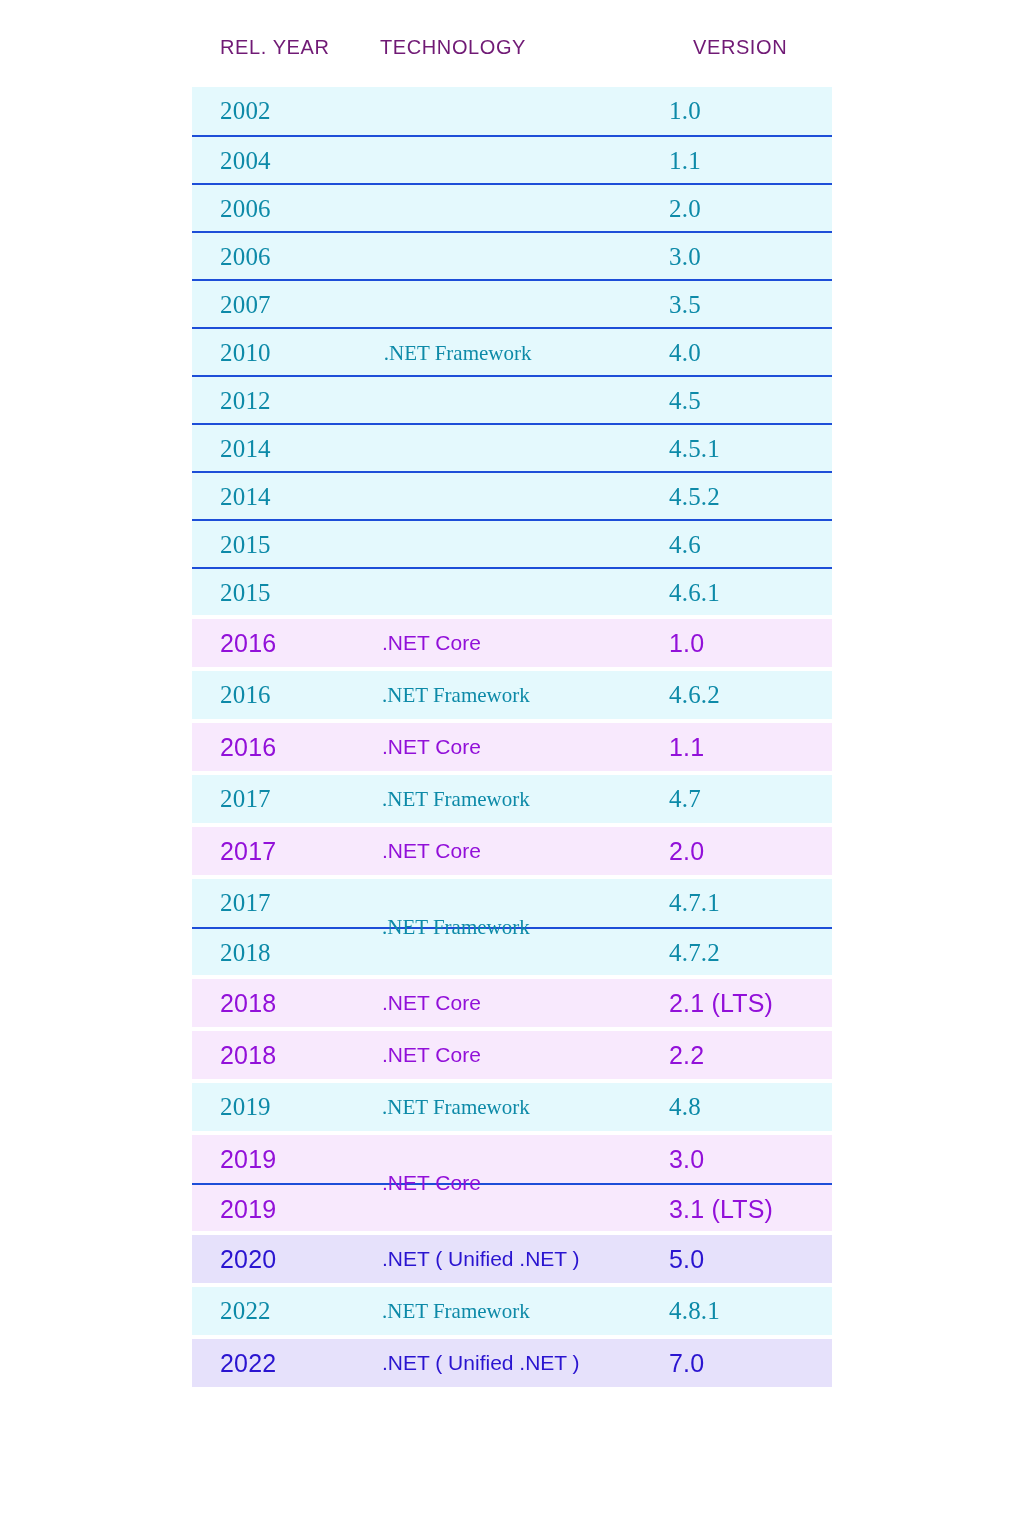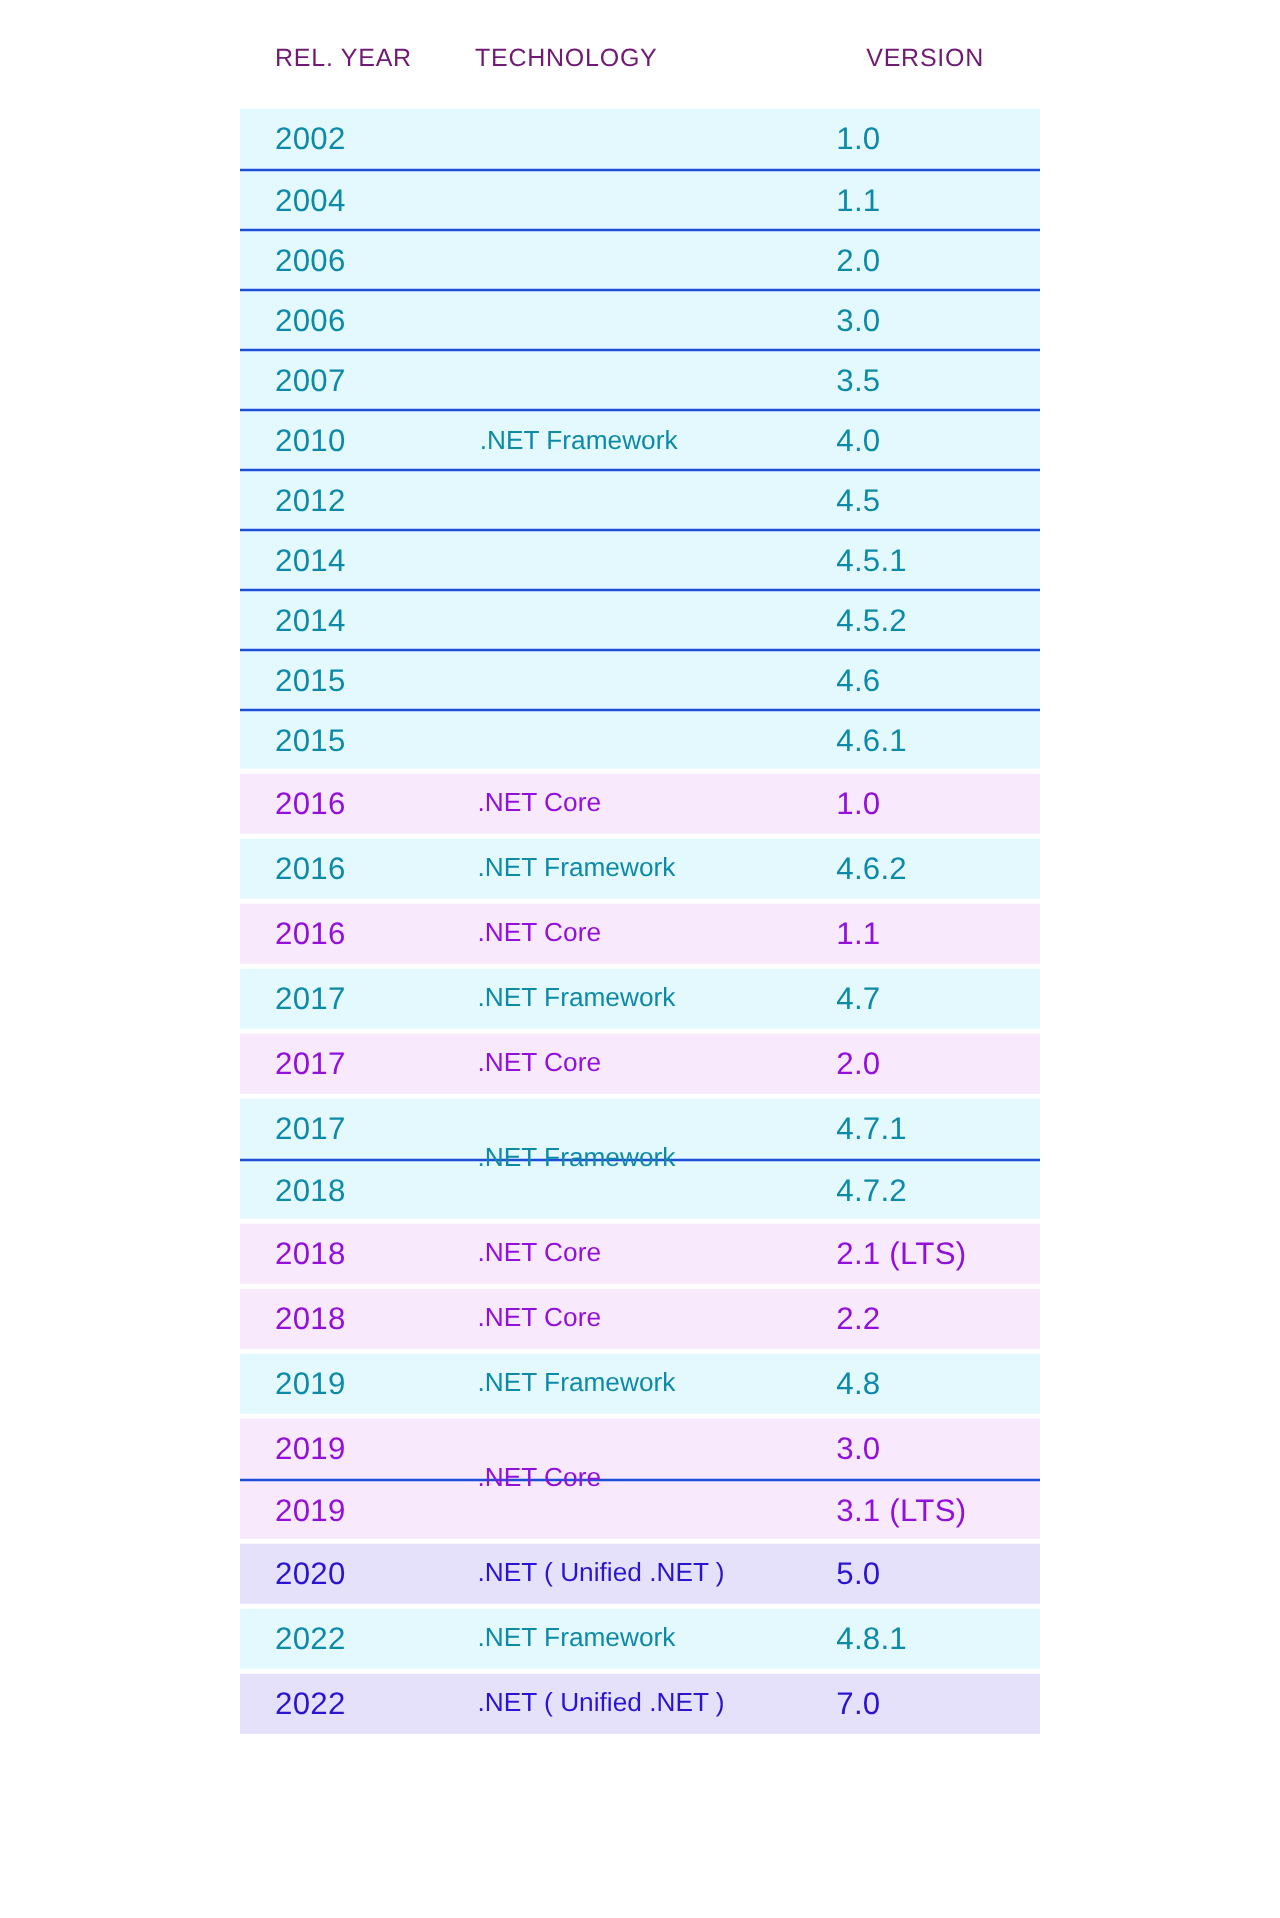--- a/index.html
+++ b/index.html
@@ -45,21 +45,21 @@
   .th-version { left: 501px; }
 
   
   .tbody { position: relative; }
 
   .group {
     position: relative;
     width: 640px;
     margin-bottom: 4px;
   }
-  .group.cyan     { background: #e4f9fd; }
+  .group.cyan     { background: #e4f9fd; font-family: Liberation Serif, serif; }
   .group.purple   { background: #f8e9fd; }
   .group.lavender { background: #e6e1fb; text-align: right; }
 
   .row {
     position: relative;
     height: 48px;
     box-sizing: border-box;
   }
   .row + .row { border-top: 2px solid #1d4ed8; }
 

